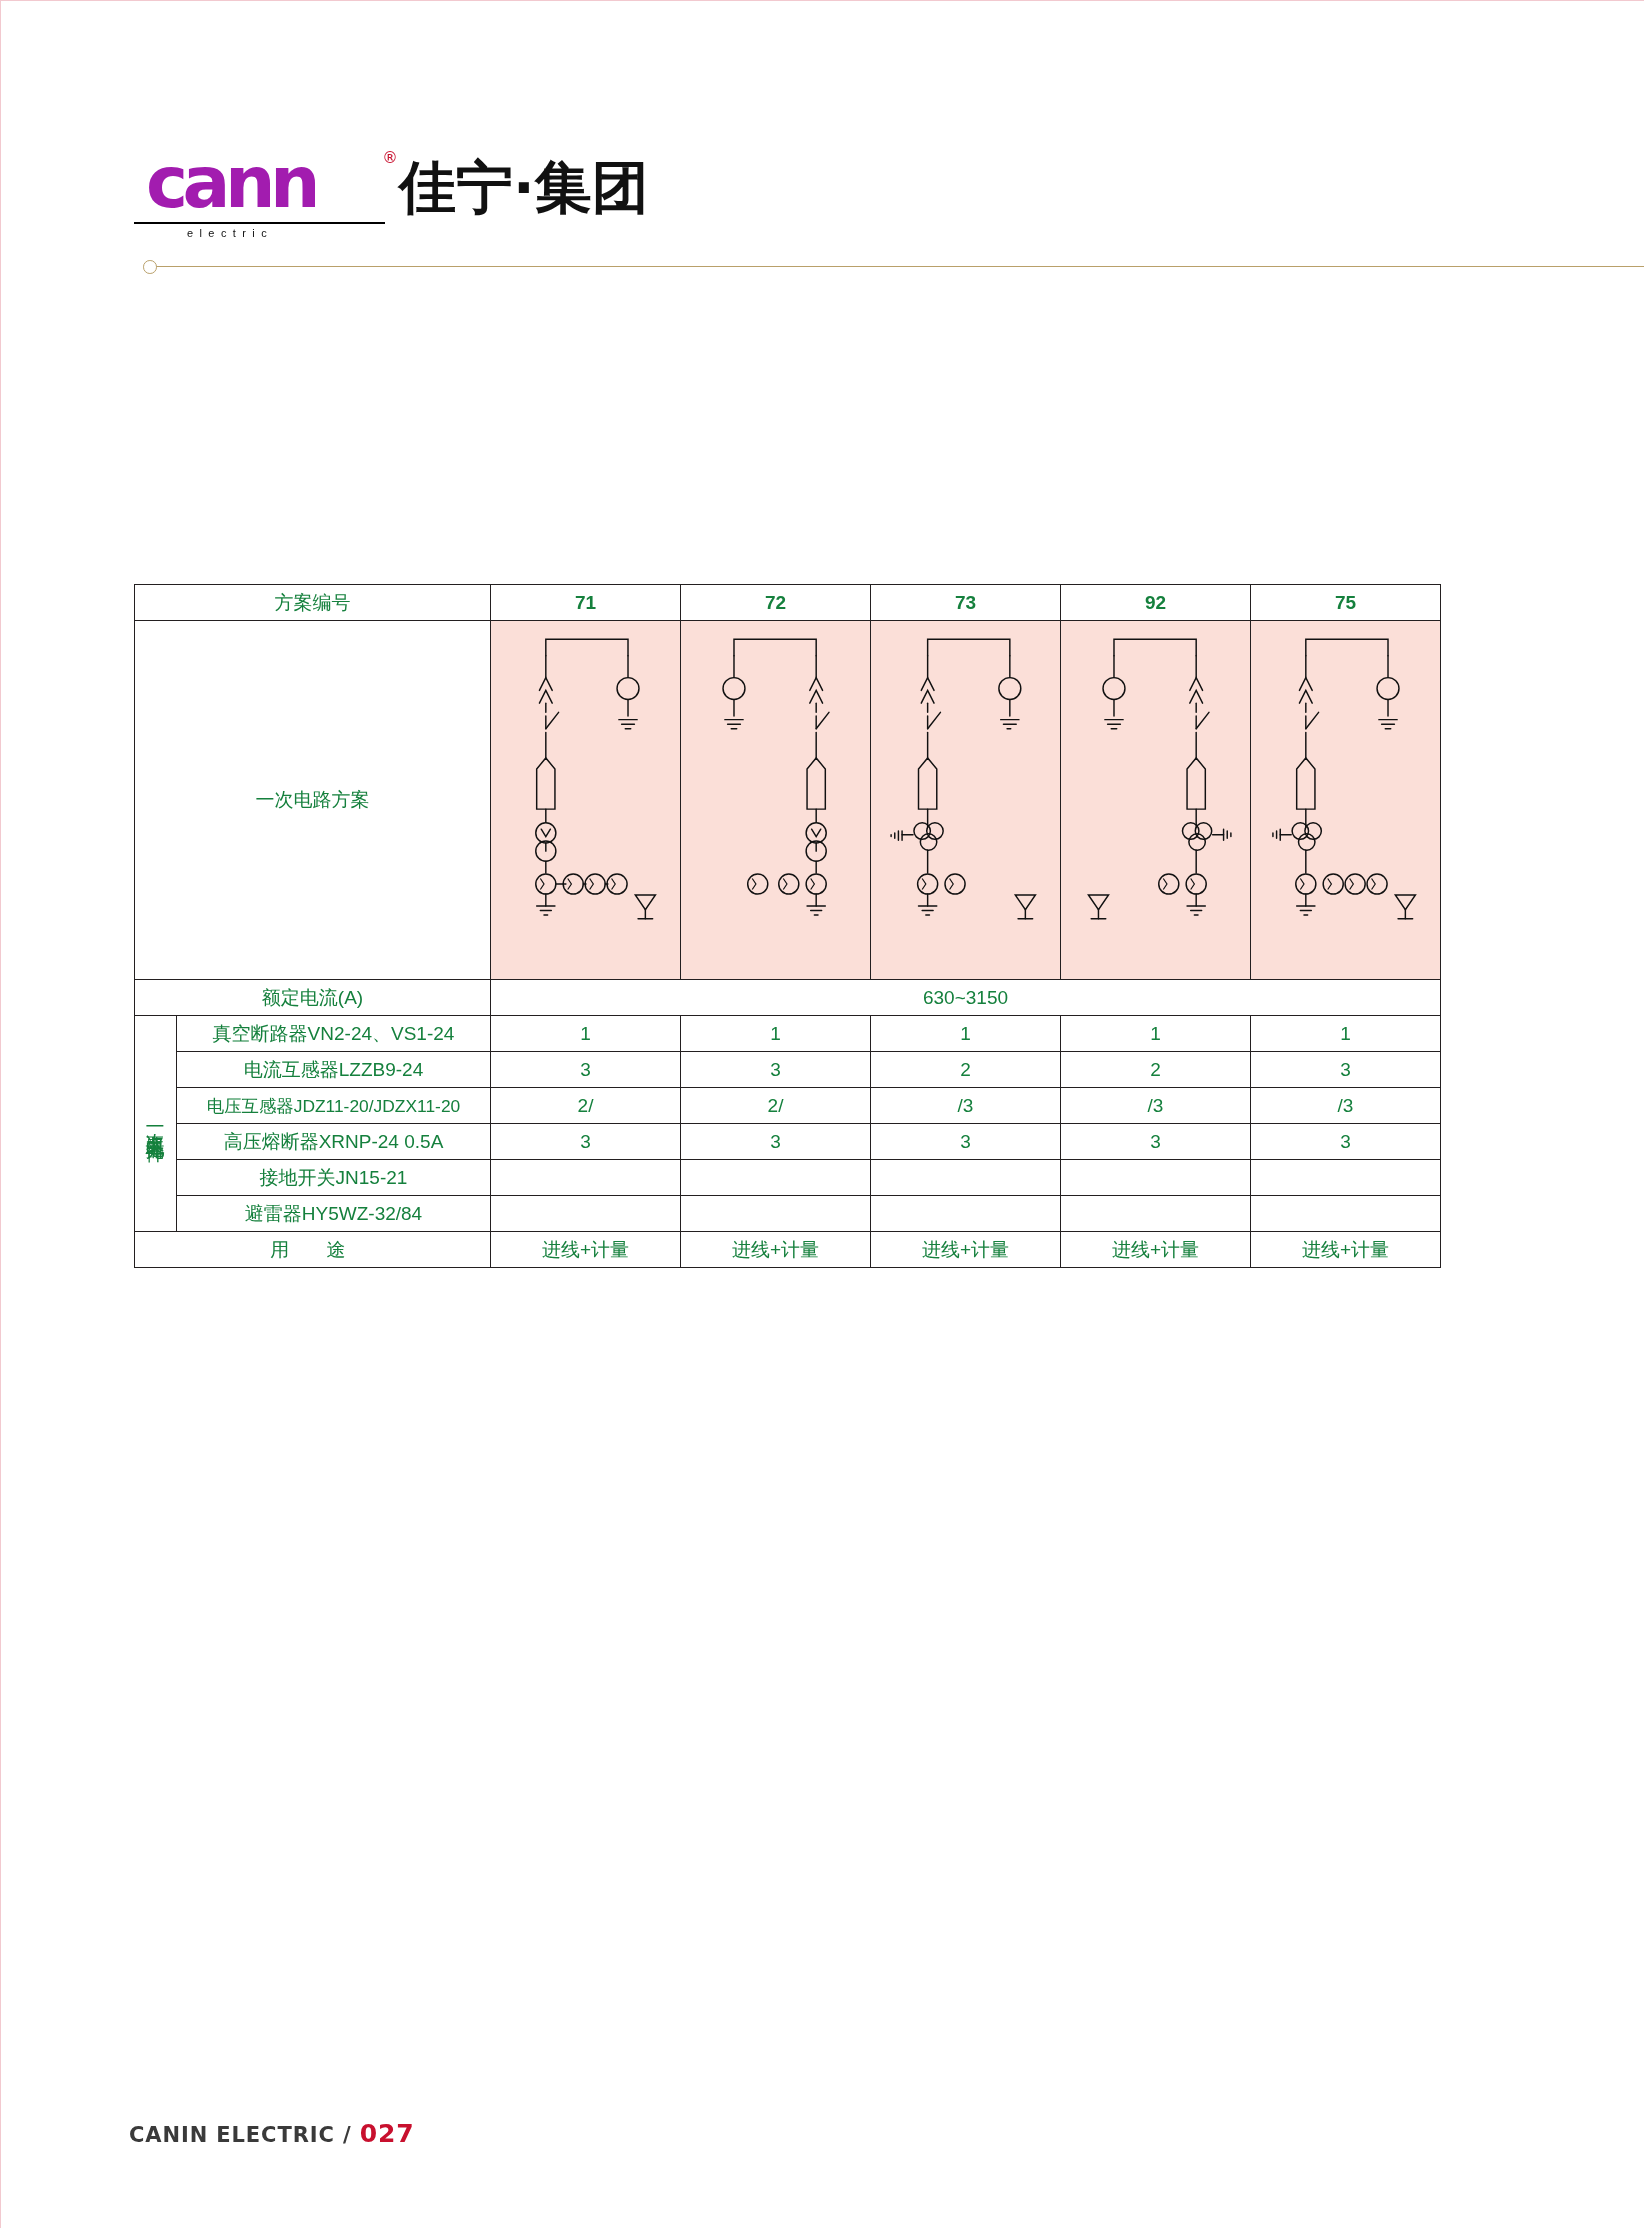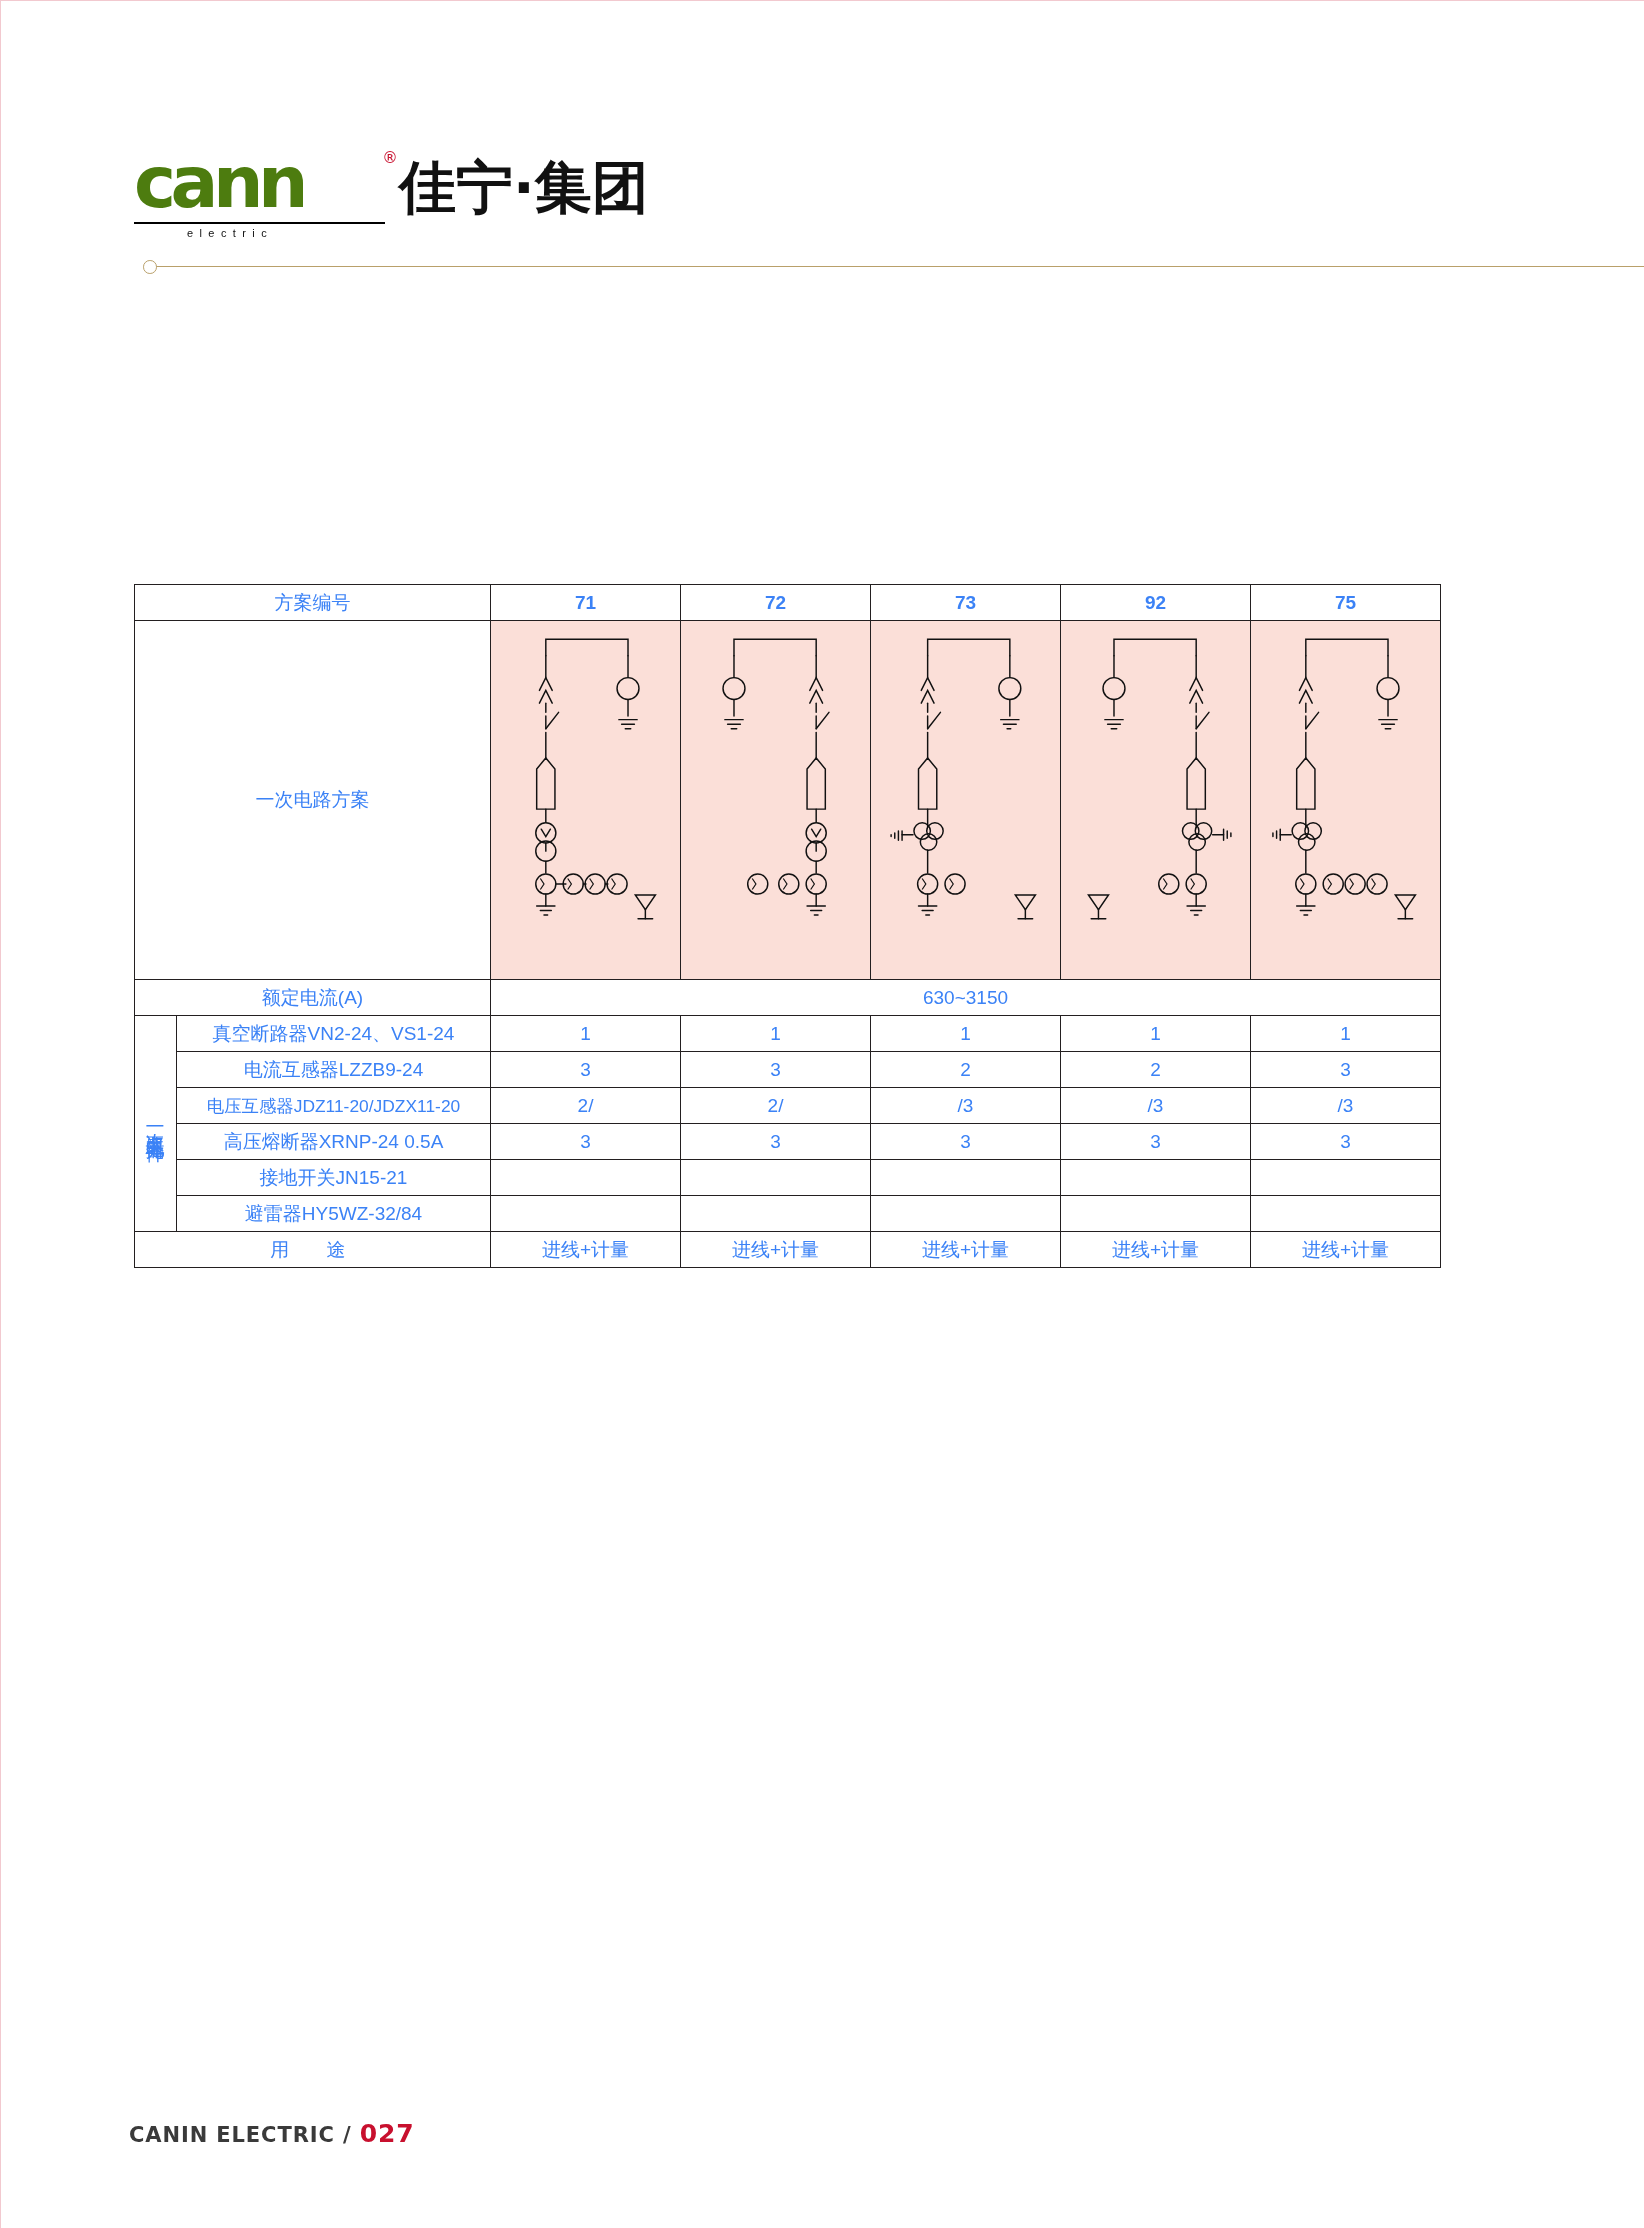--- a/index.html
+++ b/index.html
@@ -33,22 +33,23 @@
   .logo-mark {
     position: relative;
     width: 260px;
     height: 82px;
   }
   .logo-canin {
     font-family: "DejaVu Sans", sans-serif;
     font-weight: bold;
     font-size: 71px;
     letter-spacing: -5.5px;
-    color: #4d7c0f;
+    color: #a21caf;
     line-height: 71px;
+    margin-left: 12px;
   }
   .logo-reg {
     position: absolute;
     right: -3.7px;
     top: 1.8px;
     font-size: 15.5px;
     color: #c8102e;
     font-family: "DejaVu Sans", sans-serif;
   }
   .logo-rule {
@@ -110,21 +111,21 @@
   table.scheme {
     border-collapse: collapse;
     width: 100%;
     table-layout: fixed;
   }
   table.scheme td {
     border: 0.9px solid #231f20;
     text-align: center;
     vertical-align: middle;
     font-size: 19px;
-    color: #3b82f6;
+    color: #15803d;
     padding: 0;
     height: 35px;
   }
   .col-side  { width: 42px; }
   .col-name  { width: 314px; }
   .col-sch   { width: 190px; }
 
   td.head-no { font-size: 21px; font-weight: bold; height: 43px; margin-top: 32px; }
   td.headlabel { font-size: 23px; }
   td.diagcell {

